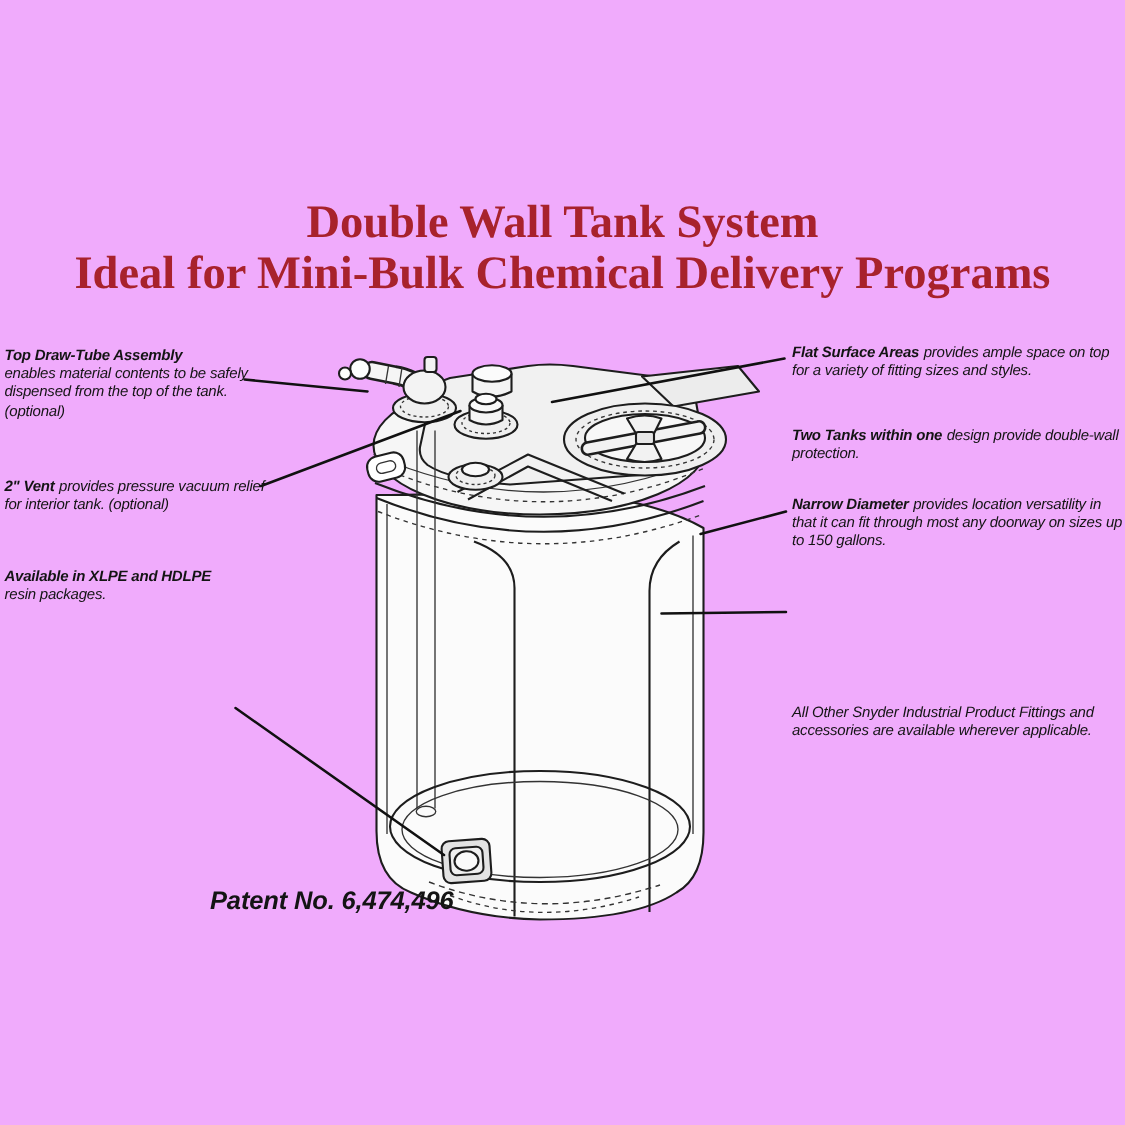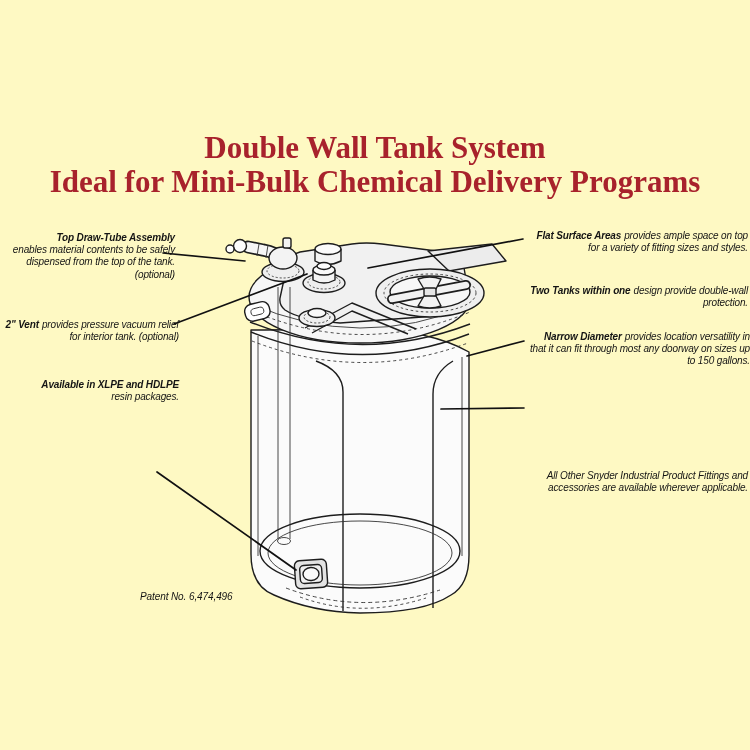--- a/index.html
+++ b/index.html
@@ -1,33 +1,33 @@
 <!DOCTYPE html>
 <html><head>
 <meta charset="utf-8">
 <style>
   html,body{margin:0;padding:0;background:#fff;}
   .canvas{
-    position:relative;width:750px;height:750px;background:#fef9c3;overflow:hidden;
+    position:relative;width:750px;height:750px;background:#f0abfc;overflow:hidden;
     font-family:"Liberation Sans",sans-serif;color:#111;
   }
   
   .title-block{position:absolute;left:0;right:0;top:131px;text-align:center;}
   .title-line{
     font-family:"Liberation Serif",serif;font-weight:700;
     color:var(--accent,#a8222c);font-size:31px;line-height:34px;letter-spacing:0;
   }
   
-  .co{position:absolute;font-style:italic;font-size:10px;line-height:12.2px;letter-spacing:-0.15px;color:#141414;text-align:right;}
+  .co{position:absolute;font-style:italic;font-size:10px;line-height:12.2px;letter-spacing:-0.15px;color:#141414;}
   .co .lead{font-weight:700;margin-right:3px;}
   .co .lead.block{display:block;margin-right:0;}
   .co .lead:empty{display:none;}
   .patent{
-    position:absolute;left:140px;top:591px;font-style:italic;font-weight:400;
-    font-size:10px;color:#141414;letter-spacing:-0.1px;
+    position:absolute;left:140px;top:591px;font-style:italic;font-weight:700;
+    font-size:17px;color:#141414;letter-spacing:-0.1px;
   }
   svg{position:absolute;left:0;top:0;}
   .ln{stroke:#111;stroke-width:1.7;stroke-linecap:round;}
   .o{stroke:#1d1d1d;stroke-width:1.4;fill:none;stroke-linejoin:round;}
   .of{stroke:#1d1d1d;stroke-width:1.4;stroke-linejoin:round;}
   .thin{stroke:#333;stroke-width:0.9;fill:none;}
 </style>
 </head>
 <body style="--accent: #a8222c;">
 

